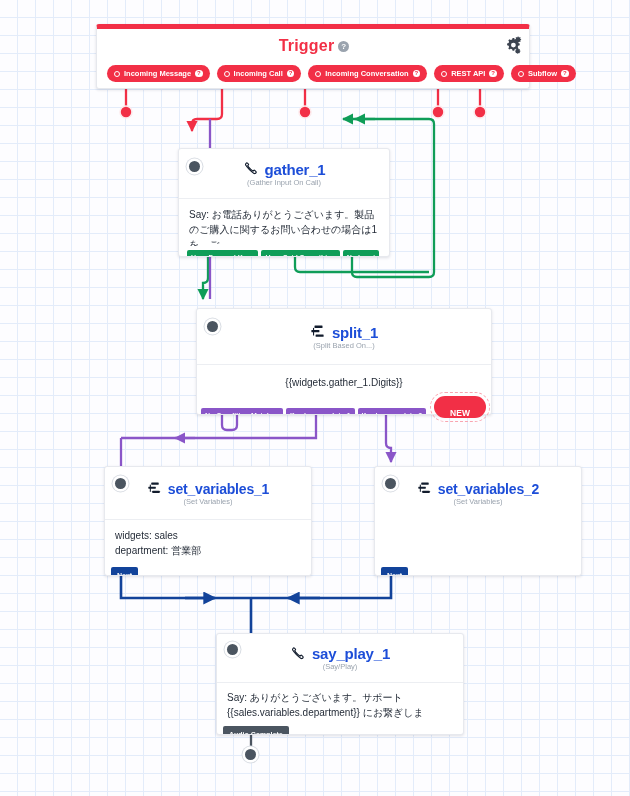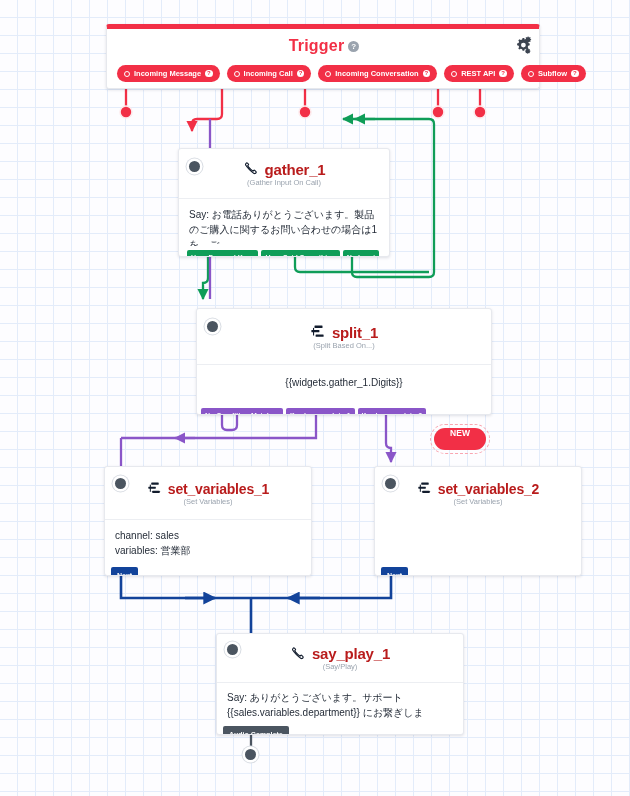--- a/index.html
+++ b/index.html
@@ -16,21 +16,21 @@
     background-image:
       linear-gradient(to right, #e3ecfa 1px, transparent 1px),
       linear-gradient(to bottom, #e3ecfa 1px, transparent 1px);
     background-size: 18px 18px;
     background-position: -1px -1px;
   }
   #wires { position: absolute; left: 0; top: 0; width: 630px; height: 796px; pointer-events: none; }
 
   
   .trigger-panel {
-    position: absolute; left: 106px; top: 24px;
+    position: absolute; left: 96px; top: 24px;
     width: 434px; height: 65px;
     background: #ffffff;
     border: 1px solid #e6e8ed;
     border-top: 5px solid #f22f46;
     border-radius: 3px;
     box-shadow: 0 1px 3px rgba(20,30,60,0.14);
     z-index: 6;
   }
   .trigger-title {
     position: absolute; left: 0; top: 8px; width: 434px;
@@ -98,21 +98,21 @@
   }
   .w-anchor {
     position: absolute; left: 10px; top: 12px;
     width: 11px; height: 11px; border-radius: 50%;
     background: #4b5560;
     box-shadow: 0 0 0 2.5px #ffffff, 0 0 0 3.5px #d9dde3;
     cursor: pointer;
   }
   .w-title {
     display: flex; align-items: center; gap: 6px;
-    font-size: 15px; font-weight: bold; color: #b91c1c;
+    font-size: 15px; font-weight: bold; color: #1d4ed8;
     letter-spacing: -.2px;
   }
   .w-sub {
     font-size: 7.5px; color: #9aa3ae; 
   }
   .w-body {
     border-top: 1px solid #eceef2;
     padding: 8px 10px 10px 10px;
     font-size: 10px; line-height: 15px;
     color: #1f2733;
@@ -131,23 +131,23 @@
   .port.purple { background: #8a56c8; }
   .port.navy   { background: #12439a; }
   .port.dark   { background: #4b5560; }
 
   .new-pill {
     position: absolute; left: 434px; top: 396px;
     width: 52px; height: 22px;
     background: #f22f46; color: #ffffff;
     border-radius: 11px;
     font-size: 8.5px; font-weight: bold;
-    display: flex; align-items: flex-start; justify-content: center;
+    display: flex; align-items: flex-end; justify-content: center;
     outline: 1.3px dashed #f9a5b0; outline-offset: 3px;
-    z-index: 7; cursor: pointer; margin-top: 32px;
+    z-index: 7; cursor: pointer;
   }
 
   .icon-svg { display: block; }
   .term-dot {
     position: absolute; width: 11px; height: 11px; border-radius: 50%;
     background: #4b5560;
     box-shadow: 0 0 0 2.5px #ffffff, 0 0 0 3.5px #d9dde3;
     z-index: 5;
   }
 </style>
@@ -328,22 +328,22 @@
               <rect x="5.6" y="10.4" width="8" height="2.3" rx=".5"></rect>
               <rect x="3.0" y="3.9" width="1.1" height="7.6"></rect>
             </g>
           </svg>
         </span>
         <span>set_variables_1</span>
       </div>
       <div class="w-sub">(Set Variables)</div>
     </div>
     <div class="w-body">
-      <div>channel: sales</div>
-      <div>variables: 営業部</div>
+      <div>widgets: sales</div>
+      <div>department: 営業部</div>
     </div>
     <div class="w-ports" style="left:6px;">
       <div class="port navy" style="height:17px; line-height:17px; padding:0 6px;">Next</div>
     </div>
   </div>
 
   <div class="widget" style="left:374px; top:466px; width:208px; height:110px;">
     <div class="w-anchor" style="top:11px;"></div>
     <div class="w-head" style="height:52px;">
       <div class="w-title" style="font-size:14px;">

